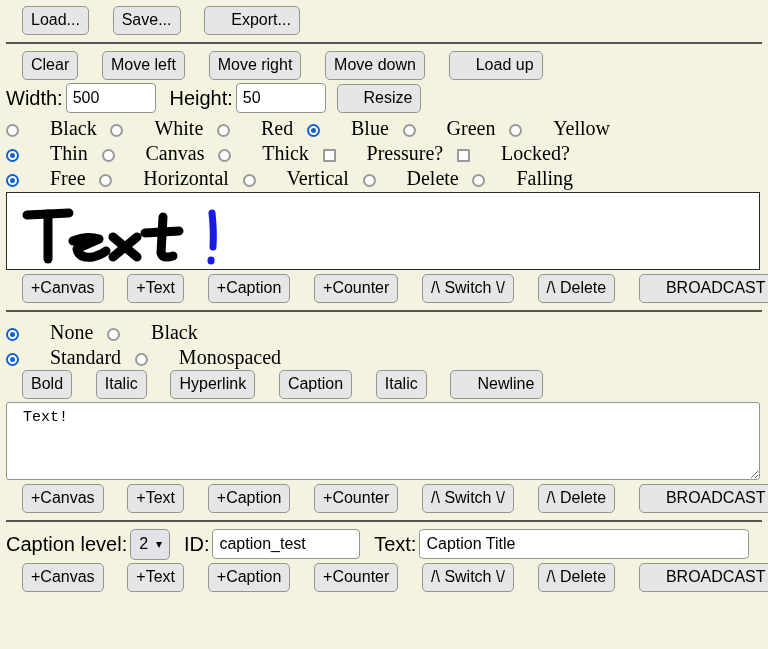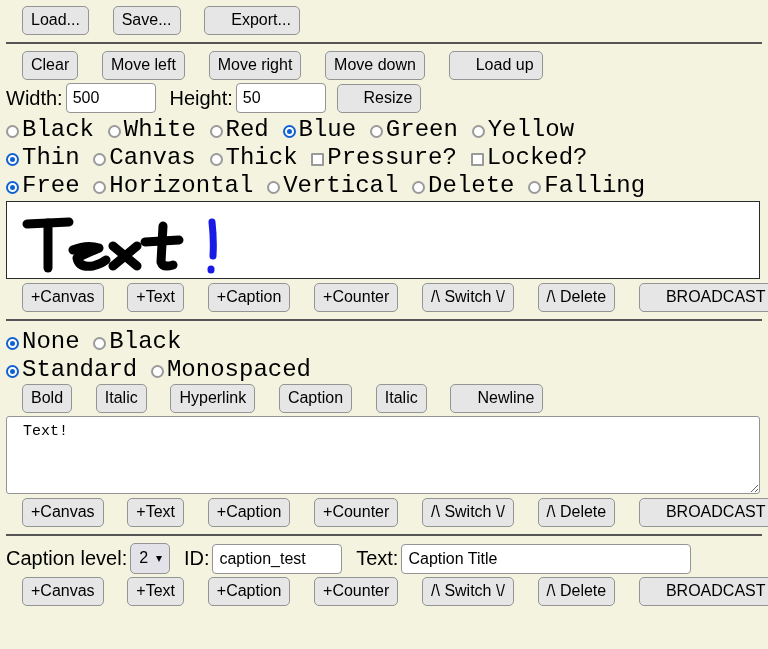--- a/index.html
+++ b/index.html
@@ -53,22 +53,22 @@
     font-size: 16px;
     color: #000;
     background: #fff;
     border: 1px solid #949494;
     border-radius: 4px;
     padding: 5px 6px;
     box-sizing: border-box;
     vertical-align: middle;
   }
   .w-dim { width: 90px; }
-  .w-id { width: 130px; }
-  .w-text { width: 290px; }
+  .w-id { width: 148px; }
+  .w-text { width: 330px; }
 
   .lbl {
     font-family: Liberation Sans, sans-serif;
     font-size: 20px;
     vertical-align: middle;
     margin-right: 3px;
   }
   .lbl.sp { margin-left: 9px; }
 
   
@@ -109,22 +109,23 @@
     width: 13px;
     height: 13px;
     box-sizing: border-box;
     border: 2px solid #9a9a9a;
     background: #fff;
     vertical-align: -2px;
     margin-right: 3px;
     border-radius: 1px;
   }
   .opt .txt {
-    font-family: Liberation Mono, monospace;
-    font-size: 24px;
+    font-family: Liberation Serif, serif;
+    font-size: 20px;
+    margin-left: 28px;
   }
 
   
   .canvas-wrap {
     background: #fff;
     border: 1px solid #2a2a2a;
     width: 754px;
     height: 78px;
     box-sizing: border-box;
     margin: 2px 0 4px 0;

